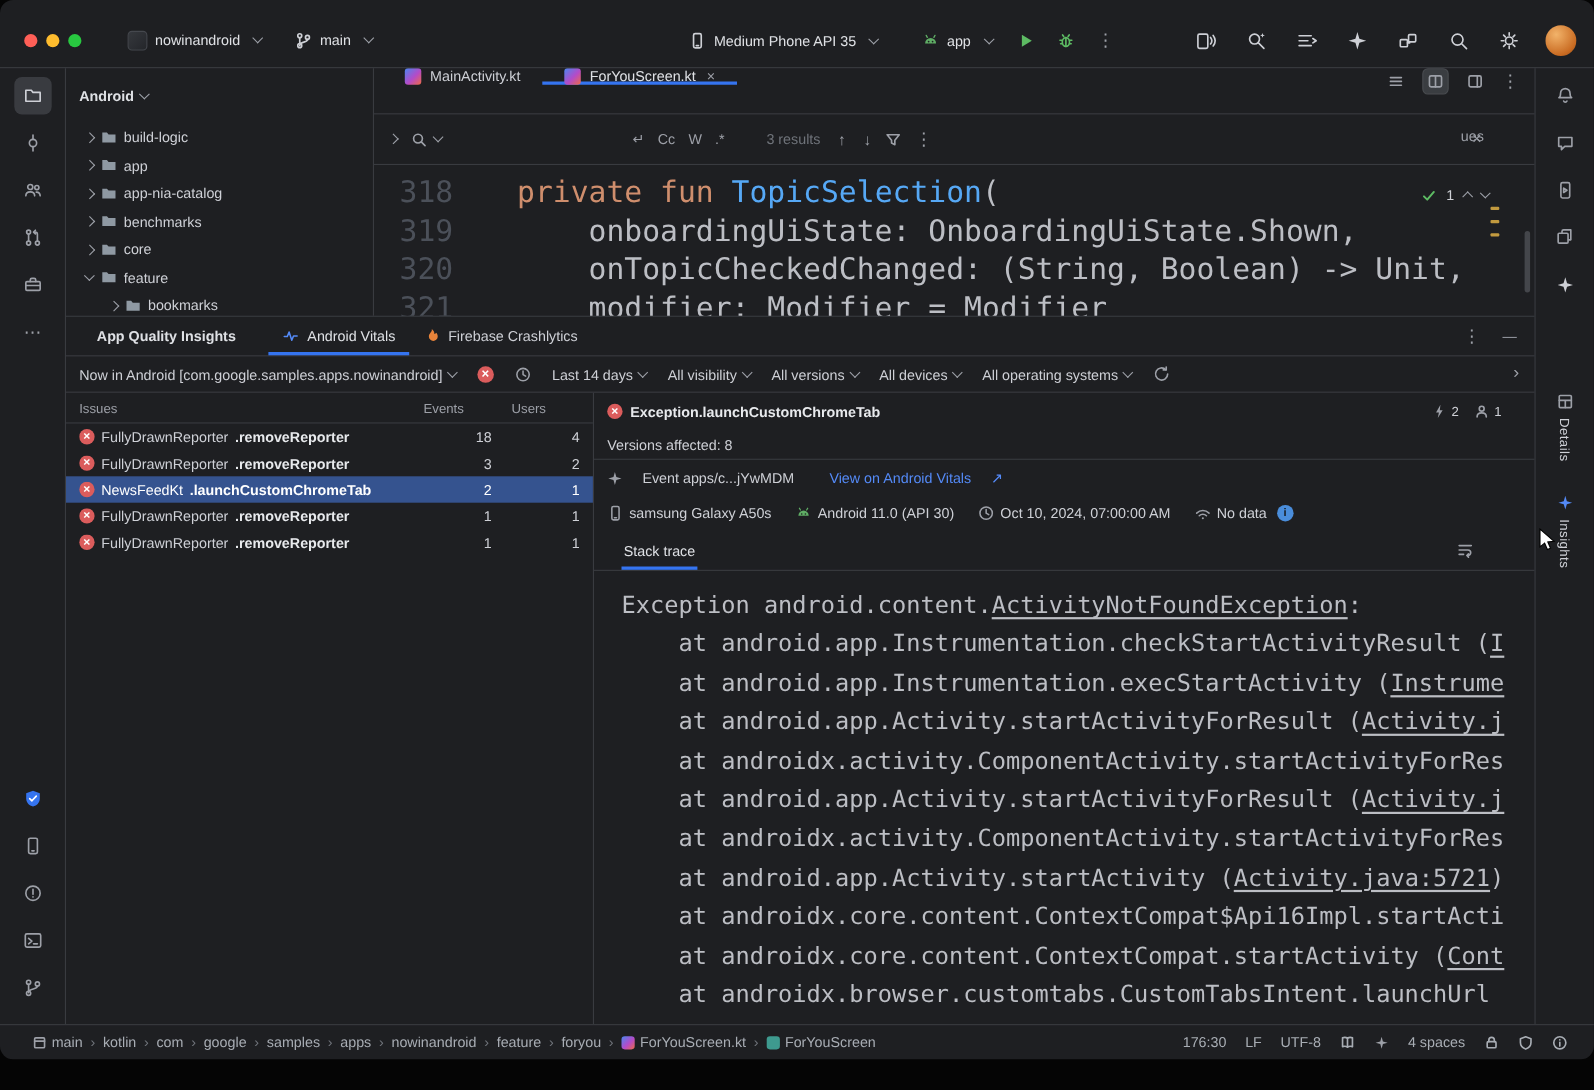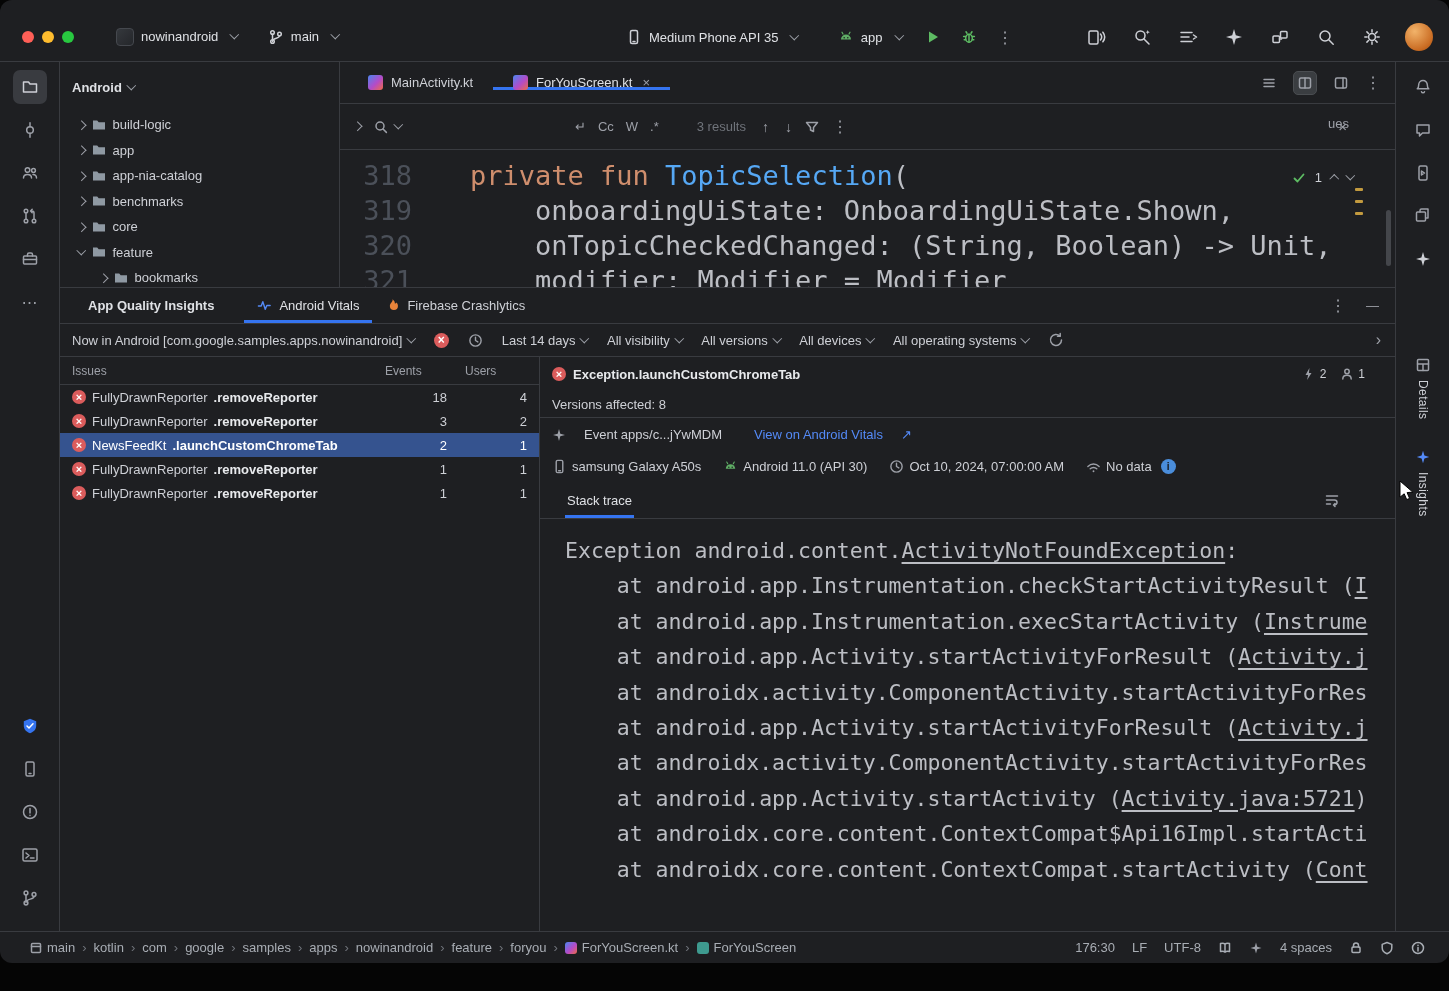--- a/index.html
+++ b/index.html
@@ -43,21 +43,21 @@
   .center{flex:1;display:flex;flex-direction:column;min-width:0}
   .toprow{height:225px;flex:none;display:flex;min-width:0}
   
   .project{width:280px;flex:none;border-right:1px solid var(--border);overflow:hidden}
   .p-head{height:50px;display:flex;align-items:center;padding-left:12px;font-weight:700;color:#dfe1e5}
   .titem{height:25.5px;display:flex;align-items:center;gap:6px;padding-left:18px;color:var(--fg)}
   .titem.child{padding-left:40px}
   .folder{flex:none}
   
   .editor{flex:1;display:flex;flex-direction:column;min-width:0}
-  .tabsrow{height:42px;flex:none;border-bottom:1px solid var(--border);display:flex;align-items:center;padding-left:8px}
+  .tabsrow{height:42px;flex:none;border-bottom:1px solid var(--border);display:flex;align-items:flex-start;padding-left:8px}
   .tab{display:flex;align-items:center;gap:8px;padding:0 20px;color:var(--fg)}
   .tab.active{color:#dfe1e5;box-shadow:inset 0 -3px 0 var(--blue)}
   .tab .x{color:var(--fg2);font-size:13px;margin-left:2px}
   .kt-ic{width:15px;height:15px;border-radius:3px;background:linear-gradient(135deg,#4a86f0,#b44bc8 55%,#ef6a45);flex:none;display:inline-block}
   .tr-icons{margin-left:auto;display:flex;align-items:center;gap:16px;margin-right:14px;color:var(--fg2)}
   .boxed{background:#3a3d41;border:1px solid #4a4d51;border-radius:5px;padding:3px}
   .findrow{height:46px;flex:none;border-bottom:1px solid var(--border);display:flex;align-items:center;gap:12px;padding:0 48px 0 14px;color:var(--fg2)}
   .find-input{width:150px;background:transparent;border:none;outline:none;color:var(--fg);font-size:13px}
   .fopt{font-size:13px;color:var(--fg2)}
   .fresults{color:var(--fg3);margin-left:26px}
@@ -642,20 +642,21 @@
               <div class="stk-line"><span>Exception android.content.</span><span class="u">ActivityNotFoundException</span><span>:</span></div>
               <div class="stk-line"><span>    at android.app.Instrumentation.checkStartActivityResult (</span><span class="u">I</span></div>
               <div class="stk-line"><span>    at android.app.Instrumentation.execStartActivity (</span><span class="u">Instrume</span></div>
               <div class="stk-line"><span>    at android.app.Activity.startActivityForResult (</span><span class="u">Activity.j</span></div>
               <div class="stk-line"><span>    at androidx.activity.ComponentActivity.startActivityForRes</span></div>
               <div class="stk-line"><span>    at android.app.Activity.startActivityForResult (</span><span class="u">Activity.j</span></div>
               <div class="stk-line"><span>    at androidx.activity.ComponentActivity.startActivityForRes</span></div>
               <div class="stk-line"><span>    at android.app.Activity.startActivity (</span><span class="u">Activity.java:5721</span><span>)</span></div>
               <div class="stk-line"><span>    at androidx.core.content.ContextCompat$Api16Impl.startActi</span></div>
               <div class="stk-line"><span>    at androidx.core.content.ContextCompat.startActivity (</span><span class="u">Cont</span></div>
+              <div class="stk-line"><span>    at androidx.browser.customtabs.CustomTabsIntent.launchUrl</span></div>
             </div>
           </div>
         </div>
       </section>
     </div>
 
     <nav class="rstrip">
       <span class="sicon">
         <svg class="st ic18" viewBox="0 0 18 18">
               <path d="M9 2.5a4.3 4.3 0 0 1 4.3 4.3c0 3.2 1.5 4 1.5 4H3.2s1.5-.8 1.5-4A4.3 4.3 0 0 1 9 2.5z"></path>

